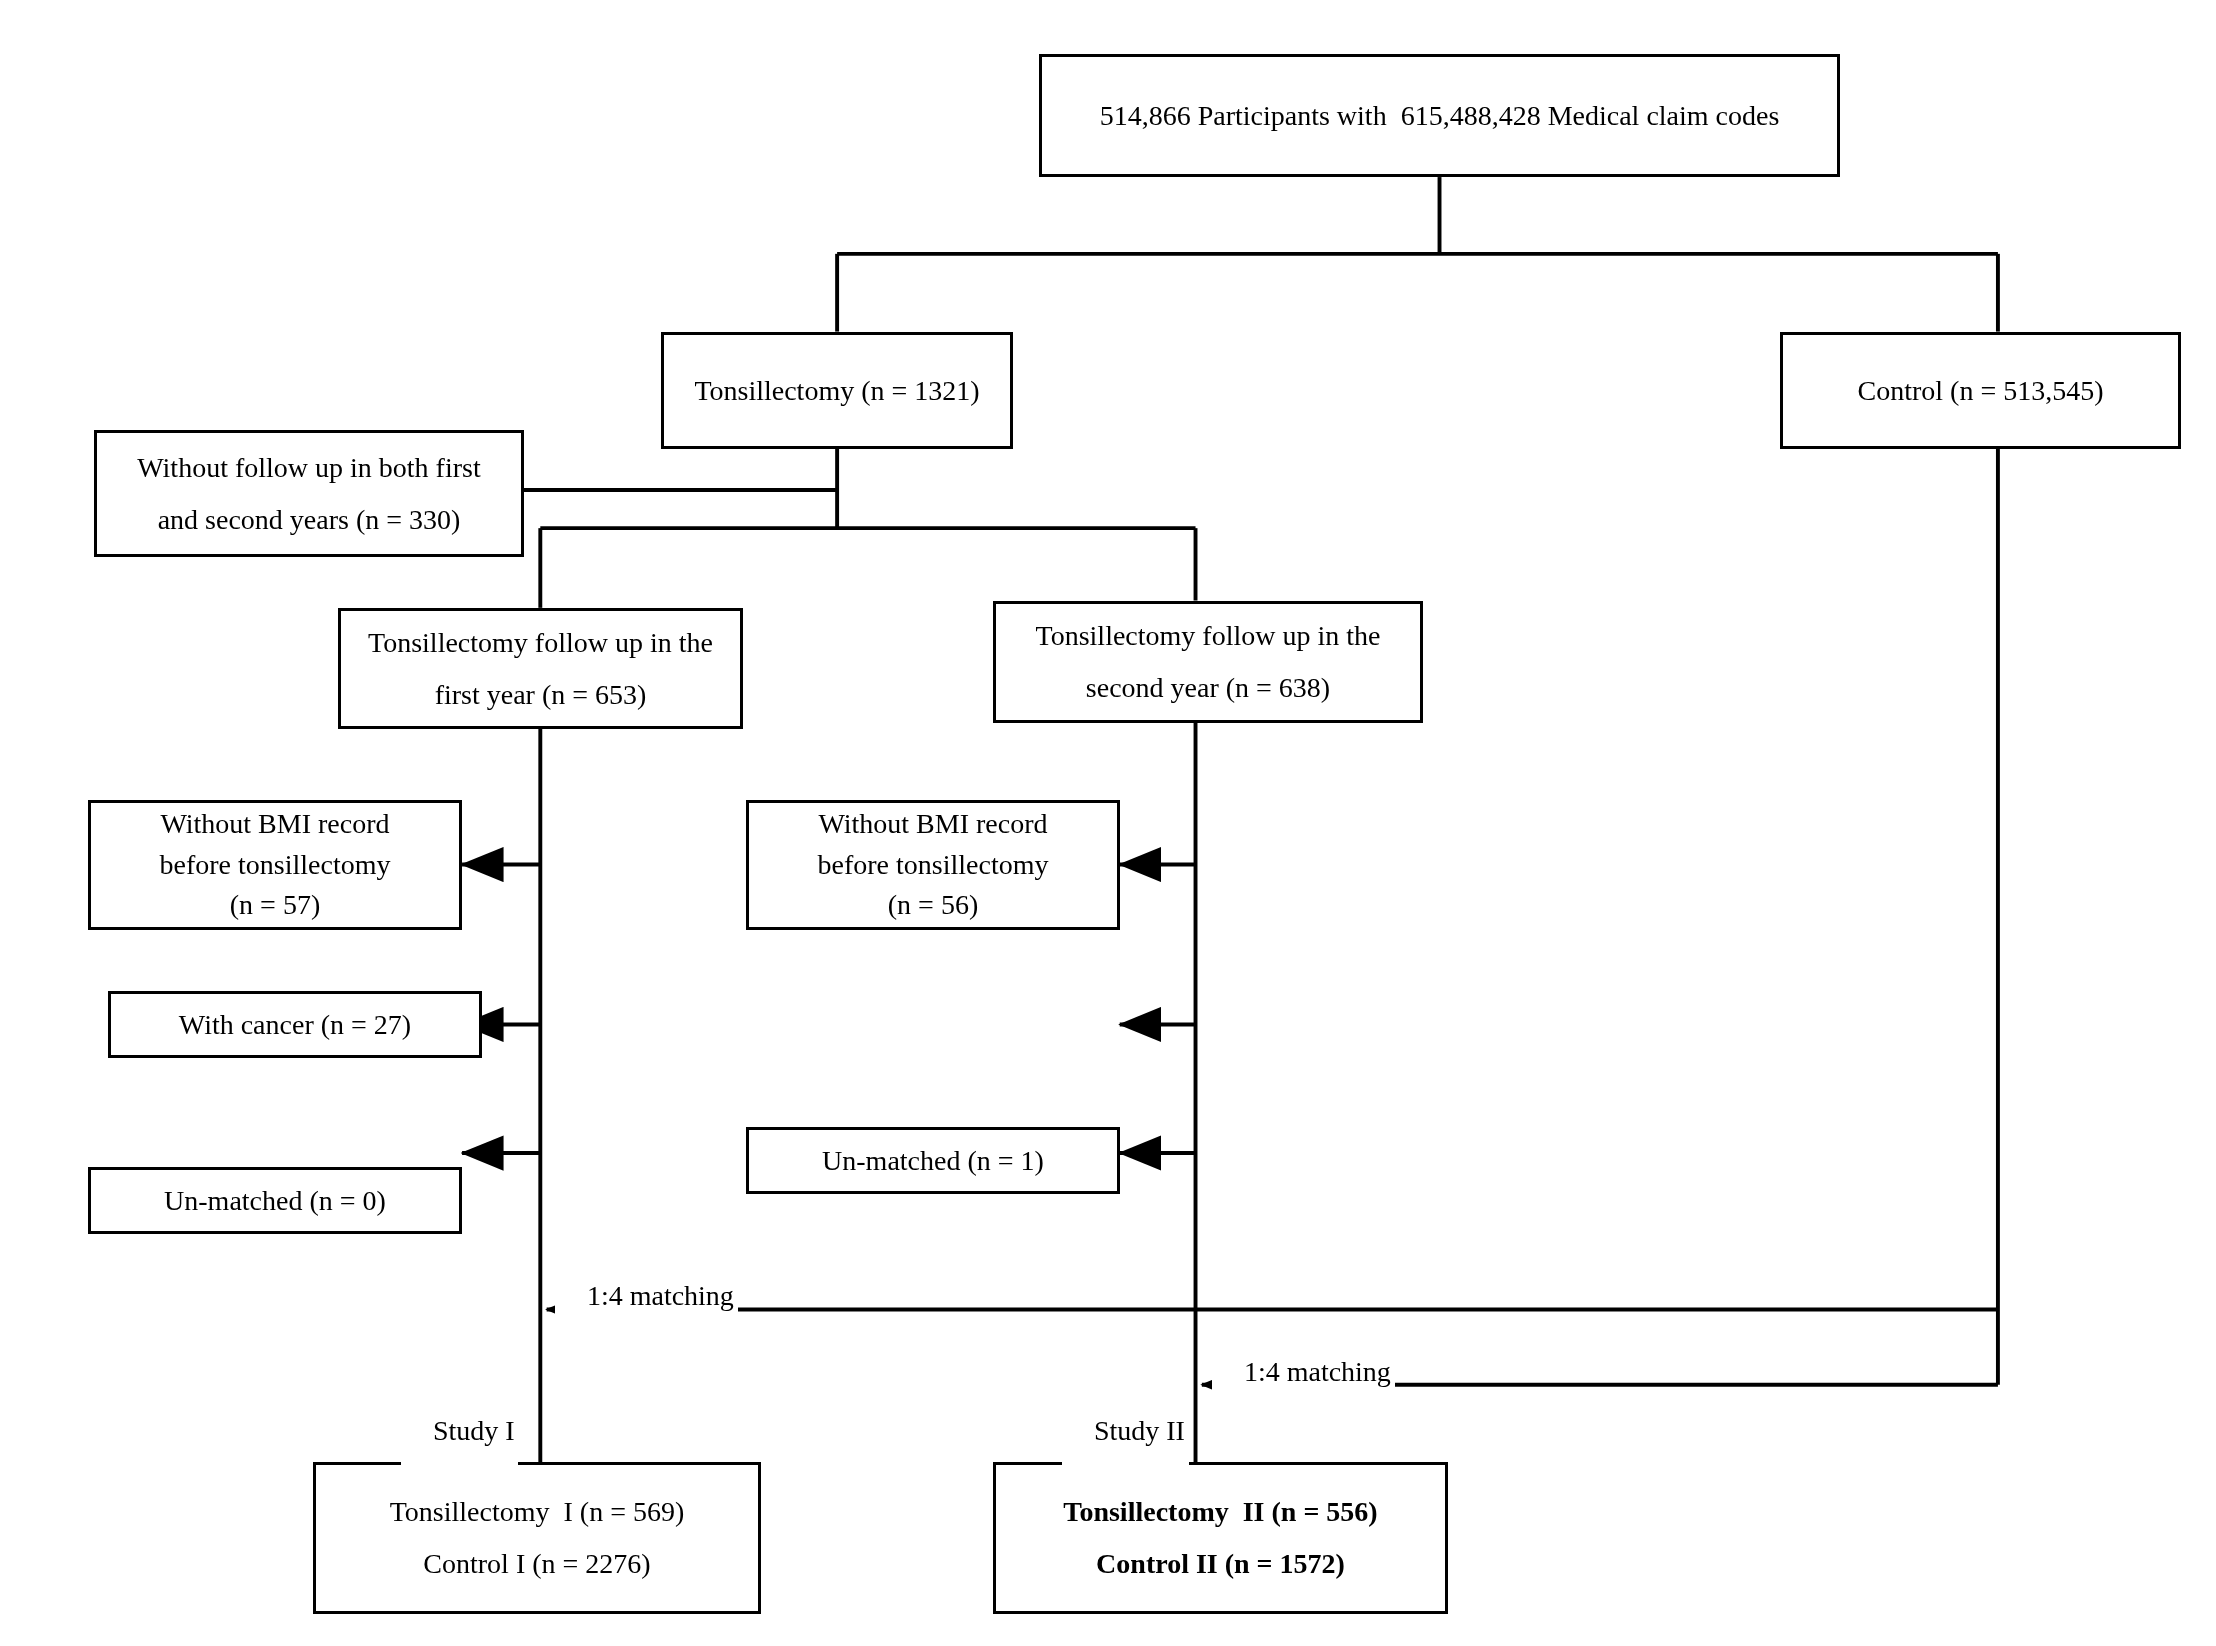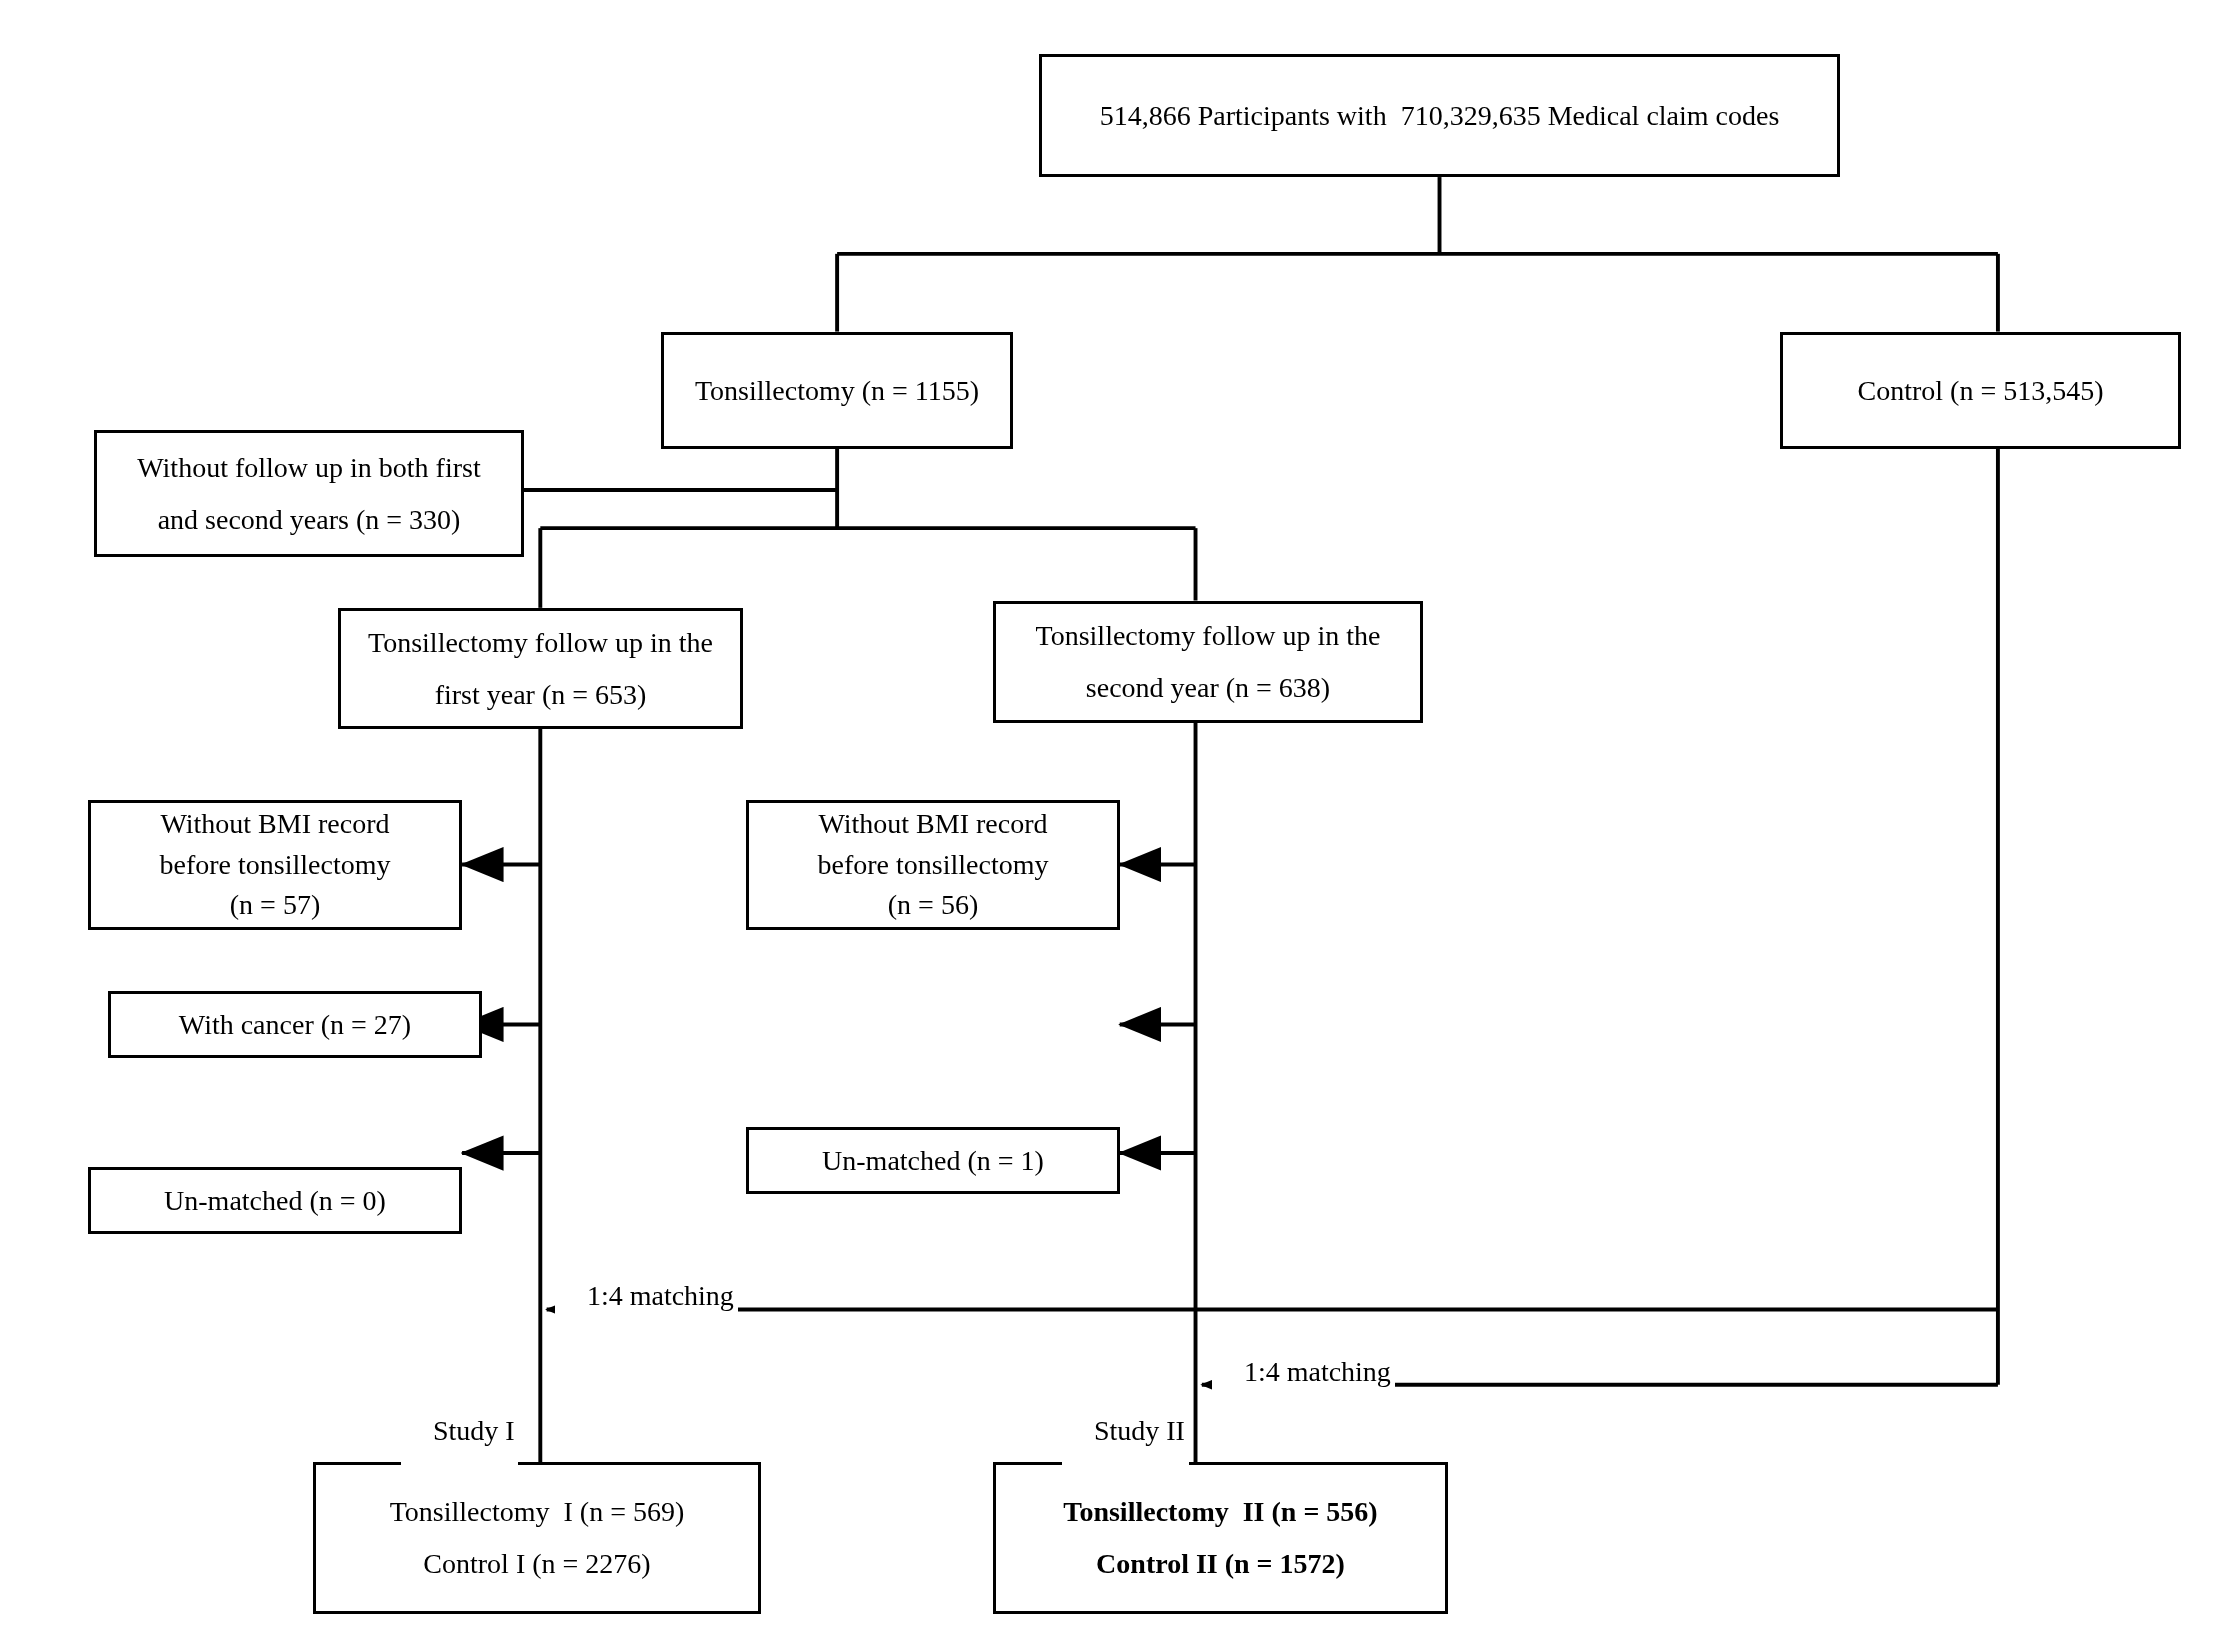--- a/index.html
+++ b/index.html
@@ -99,25 +99,25 @@
       <line x1="2445" y1="1768" x2="2290" y2="1768" marker-end="url(#arrowhead)"></line>
       <line x1="2445" y1="2095" x2="2290" y2="2095" marker-end="url(#arrowhead)"></line>
       <line x1="2445" y1="2358" x2="2290" y2="2358" marker-end="url(#arrowhead)"></line>
 
       <line x1="4086" y1="2678" x2="1118" y2="2678" marker-end="url(#arrowhead)"></line>
       <line x1="4086" y1="2832" x2="2458" y2="2832" marker-end="url(#arrowhead)"></line>
     </g>
   </svg>
 
   <div class="node-box" style="left:1039px; top:54px; width:801px; height:123px;">
-    <span class="node-line">514,866 Participants with  710,329,635 Medical claim codes</span>
+    <span class="node-line">514,866 Participants with  615,488,428 Medical claim codes</span>
   </div>
 
   <div class="node-box" style="left:661px; top:332px; width:352px; height:117px;">
-    <span class="node-line">Tonsillectomy (n = 1155)</span>
+    <span class="node-line">Tonsillectomy (n = 1321)</span>
   </div>
 
   <div class="node-box" style="left:1780px; top:332px; width:401px; height:117px;">
     <span class="node-line">Control (n = 513,545)</span>
   </div>
 
   <div class="node-box" style="left:47px; top:430px; width:430px; height:127px;margin-left:47px;">
     <span class="node-line">Without follow up in both first</span>
     <span class="node-line">and second years (n = 330)</span>
   </div>

